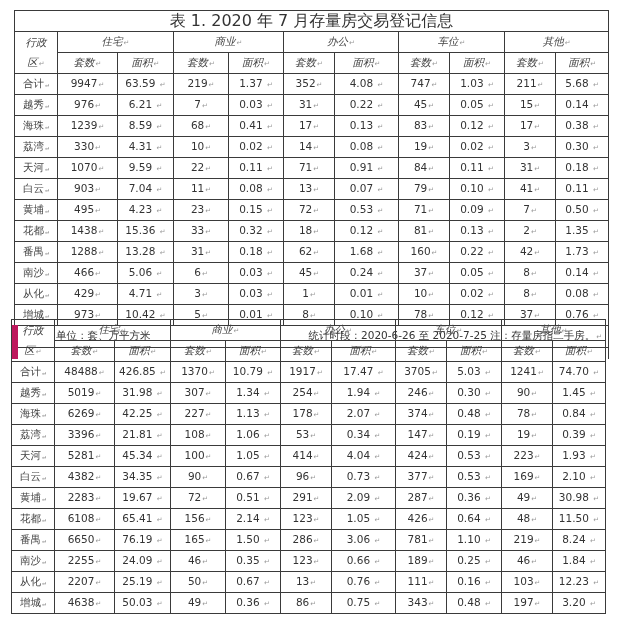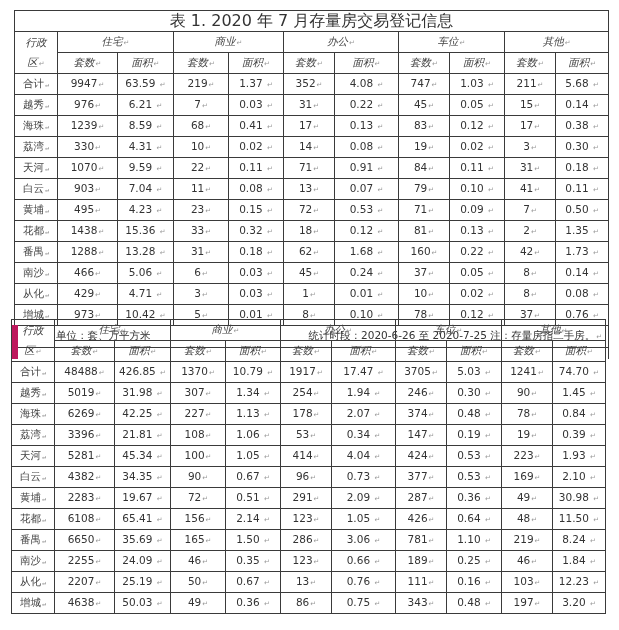--- a/index.html
+++ b/index.html
@@ -367,21 +367,21 @@
         <td class="num"><span>123</span><span class="mk">↵</span></td>
         <td class="num"><span>1.05</span>&nbsp;<span class="mk">↵</span></td>
         <td class="num"><span>426</span><span class="mk">↵</span></td>
         <td class="num"><span>0.64</span>&nbsp;<span class="mk">↵</span></td>
         <td class="num"><span>48</span><span class="mk">↵</span></td>
         <td class="num"><span>11.50</span>&nbsp;<span class="mk">↵</span></td>
       </tr>
       <tr>
         <td class="rowname"><span>番禺</span><span class="mk">↵</span></td>
         <td class="num"><span>6650</span><span class="mk">↵</span></td>
-        <td class="num"><span>35.69</span>&nbsp;<span class="mk">↵</span></td>
+        <td class="num"><span>76.19</span>&nbsp;<span class="mk">↵</span></td>
         <td class="num"><span>165</span><span class="mk">↵</span></td>
         <td class="num"><span>1.50</span>&nbsp;<span class="mk">↵</span></td>
         <td class="num"><span>286</span><span class="mk">↵</span></td>
         <td class="num"><span>3.06</span>&nbsp;<span class="mk">↵</span></td>
         <td class="num"><span>781</span><span class="mk">↵</span></td>
         <td class="num"><span>1.10</span>&nbsp;<span class="mk">↵</span></td>
         <td class="num"><span>219</span><span class="mk">↵</span></td>
         <td class="num"><span>8.24</span>&nbsp;<span class="mk">↵</span></td>
       </tr>
       <tr>

